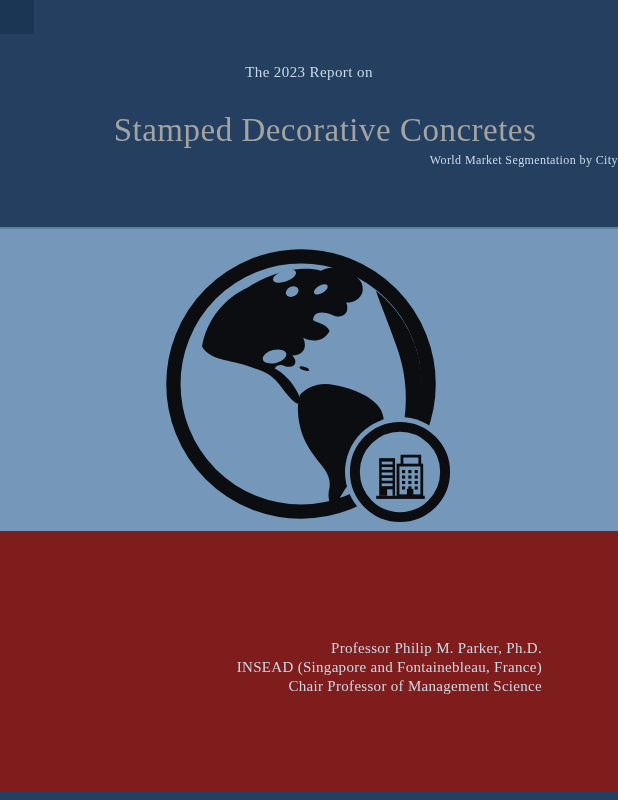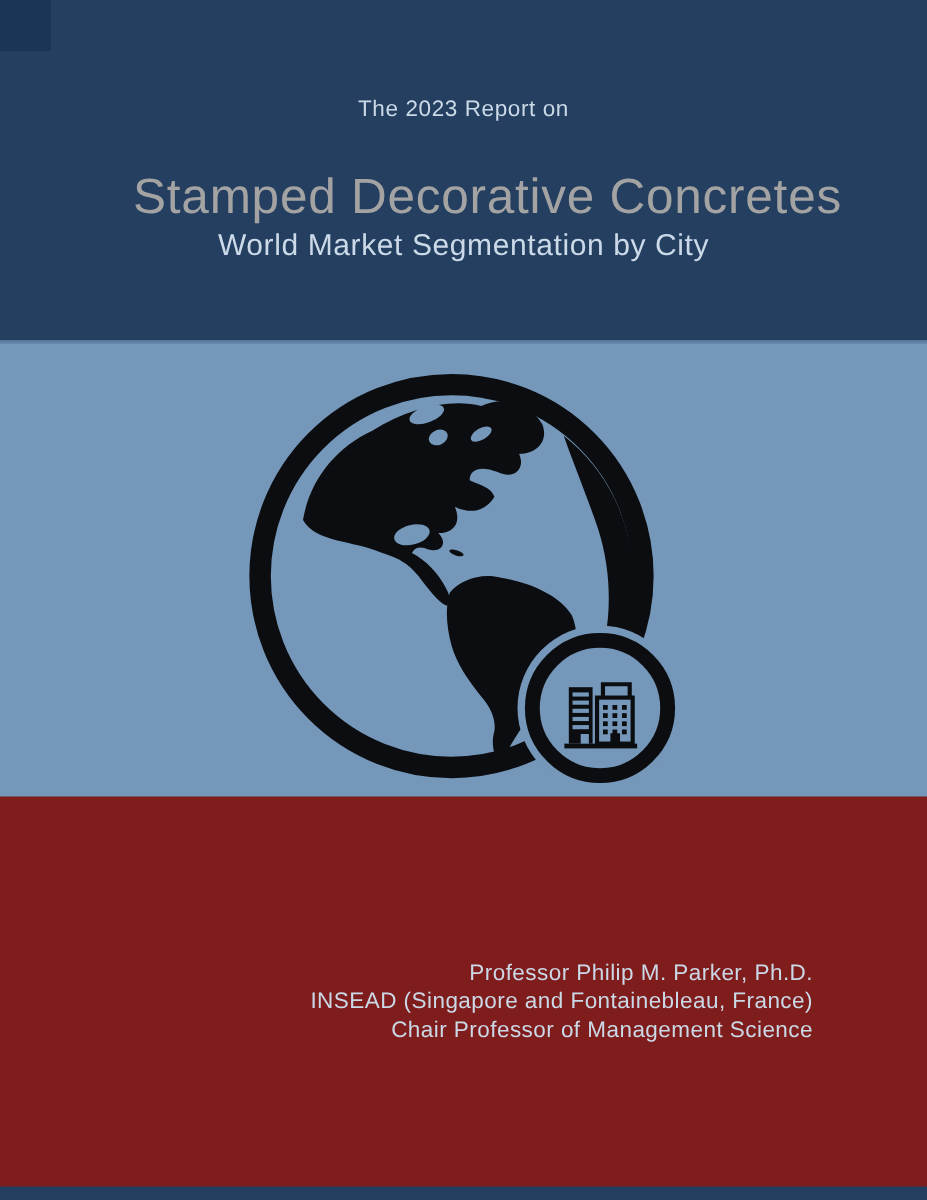--- a/index.html
+++ b/index.html
@@ -2,21 +2,21 @@
 <html><head>
 <meta charset="utf-8">
 <style>
   html, body { margin: 0; padding: 0; background: #233E5D; }
   .page {
     position: relative;
     width: 618px;
     height: 800px;
     overflow: hidden;
     background: #243F5F;
-    font-family: Liberation Sans, sans-serif;
+    font-family: Liberation Serif, serif;
   }
   
   .band-top {
     position: absolute;
     left: 0; top: 0;
     width: 618px; height: 227px;
     background: #243F5F;
   }
   .corner-square {
     position: absolute;
@@ -41,22 +41,22 @@
     text-align: center;
     font-size: 33px;
     font-weight: normal;
     letter-spacing: 0.5px;
     color: #a3a3a3;
   }
   .subtitle {
     position: absolute;
     left: 0; top: 153px;
     width: 618px;
-    text-align: center;
-    font-size: 20px;
+    text-align: right;
+    font-size: 12px;
     letter-spacing: 0.4px;
     color: #CBD9E8;
   }
   
   .band-mid {
     position: absolute;
     left: 0; top: 227px;
     width: 618px; height: 310px;
     background: #7597B9;
     border-top: 2px solid #5D80A4;

